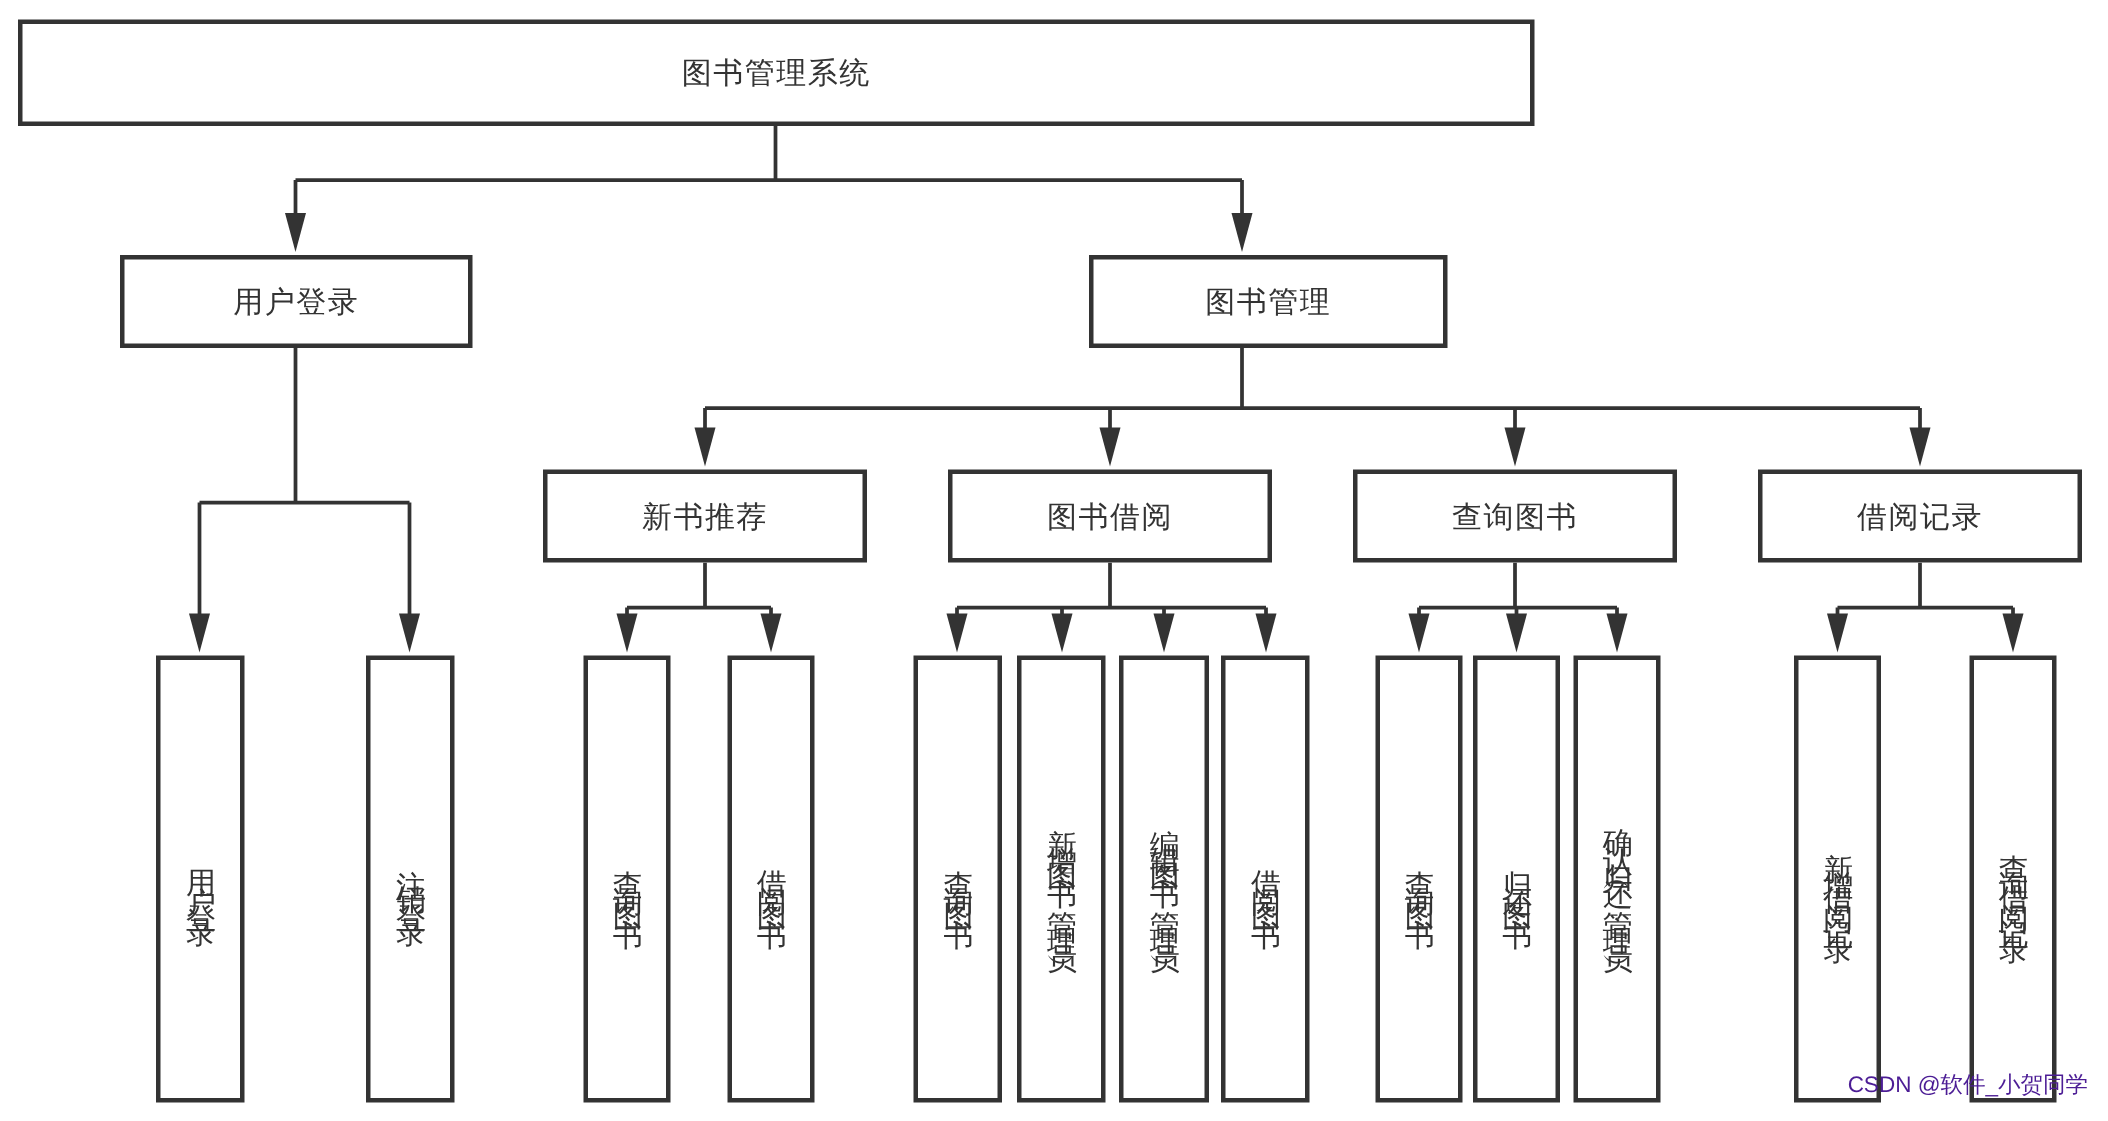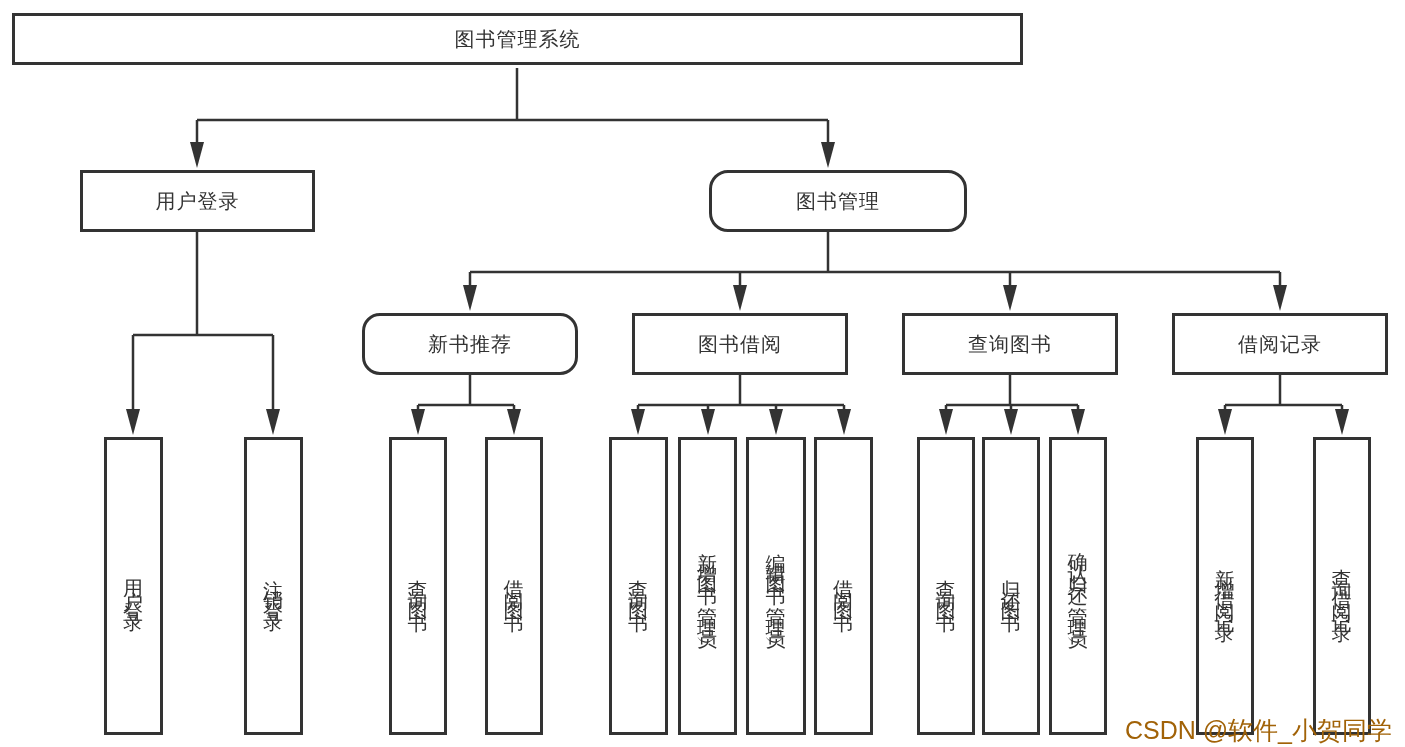--- a/index.html
+++ b/index.html
@@ -25,38 +25,38 @@
     white-space:nowrap;
   }
   .vbox .vlabel{
     writing-mode:vertical-rl;
     text-orientation:mixed;
     font-size:20px;
     letter-spacing:11px;
     line-height:1;
     max-height:288px;
   }
-  .root{left:12px;top:13px;width:1011px;height:52px;}
+  .root{left:12px;top:13px;width:1011px;height:71px;}
   .lv2a{left:80px;top:170px;width:235px;height:62px;}
-  .lv2b{left:709px;top:170px;width:258px;height:62px;border-radius:19px;}
+  .lv2b{left:726px;top:170px;width:239px;height:62px;}
   .lv3{top:313px;width:216px;height:62px;}
-  .lv3a{left:362px;border-radius:18px;} .lv3b{left:632px;} .lv3c{left:902px;} .lv3d{left:1172px;justify-content:center;}
+  .lv3a{left:362px;} .lv3b{left:632px;} .lv3c{left:902px;} .lv3d{left:1172px;justify-content:center;}
   .vbox{top:437px;height:298px;}
   .lf1{left:104px;width:59px;}  .lf2{left:244px;width:59px;}
   .lf3{left:389px;width:58px;}  .lf4{left:485px;width:58px;}
   .lf5{left:609px;width:59px;}  .lf6{left:678px;width:59px;}
   .lf7{left:746px;width:60px;}  .lf8{left:814px;width:59px;}
   .lf9{left:917px;width:58px;}  .lf10{left:982px;width:58px;}
   .lf11{left:1049px;width:58px;}
   .lf12{left:1196px;width:58px;}.lf13{left:1313px;width:58px;}
   #watermark{
     position:absolute;
     right:13px;top:714px;
-    font-size:25px;
-    color:#a16207;
+    font-size:15px;
+    color:#4c1d95;
     white-space:nowrap;
     z-index:5;
   }
 </style>
 </head>
 <body>
 
 <div id="canvas">
 
   <svg id="wires" viewBox="0 0 1405 747" xmlns="http://www.w3.org/2000/svg">

